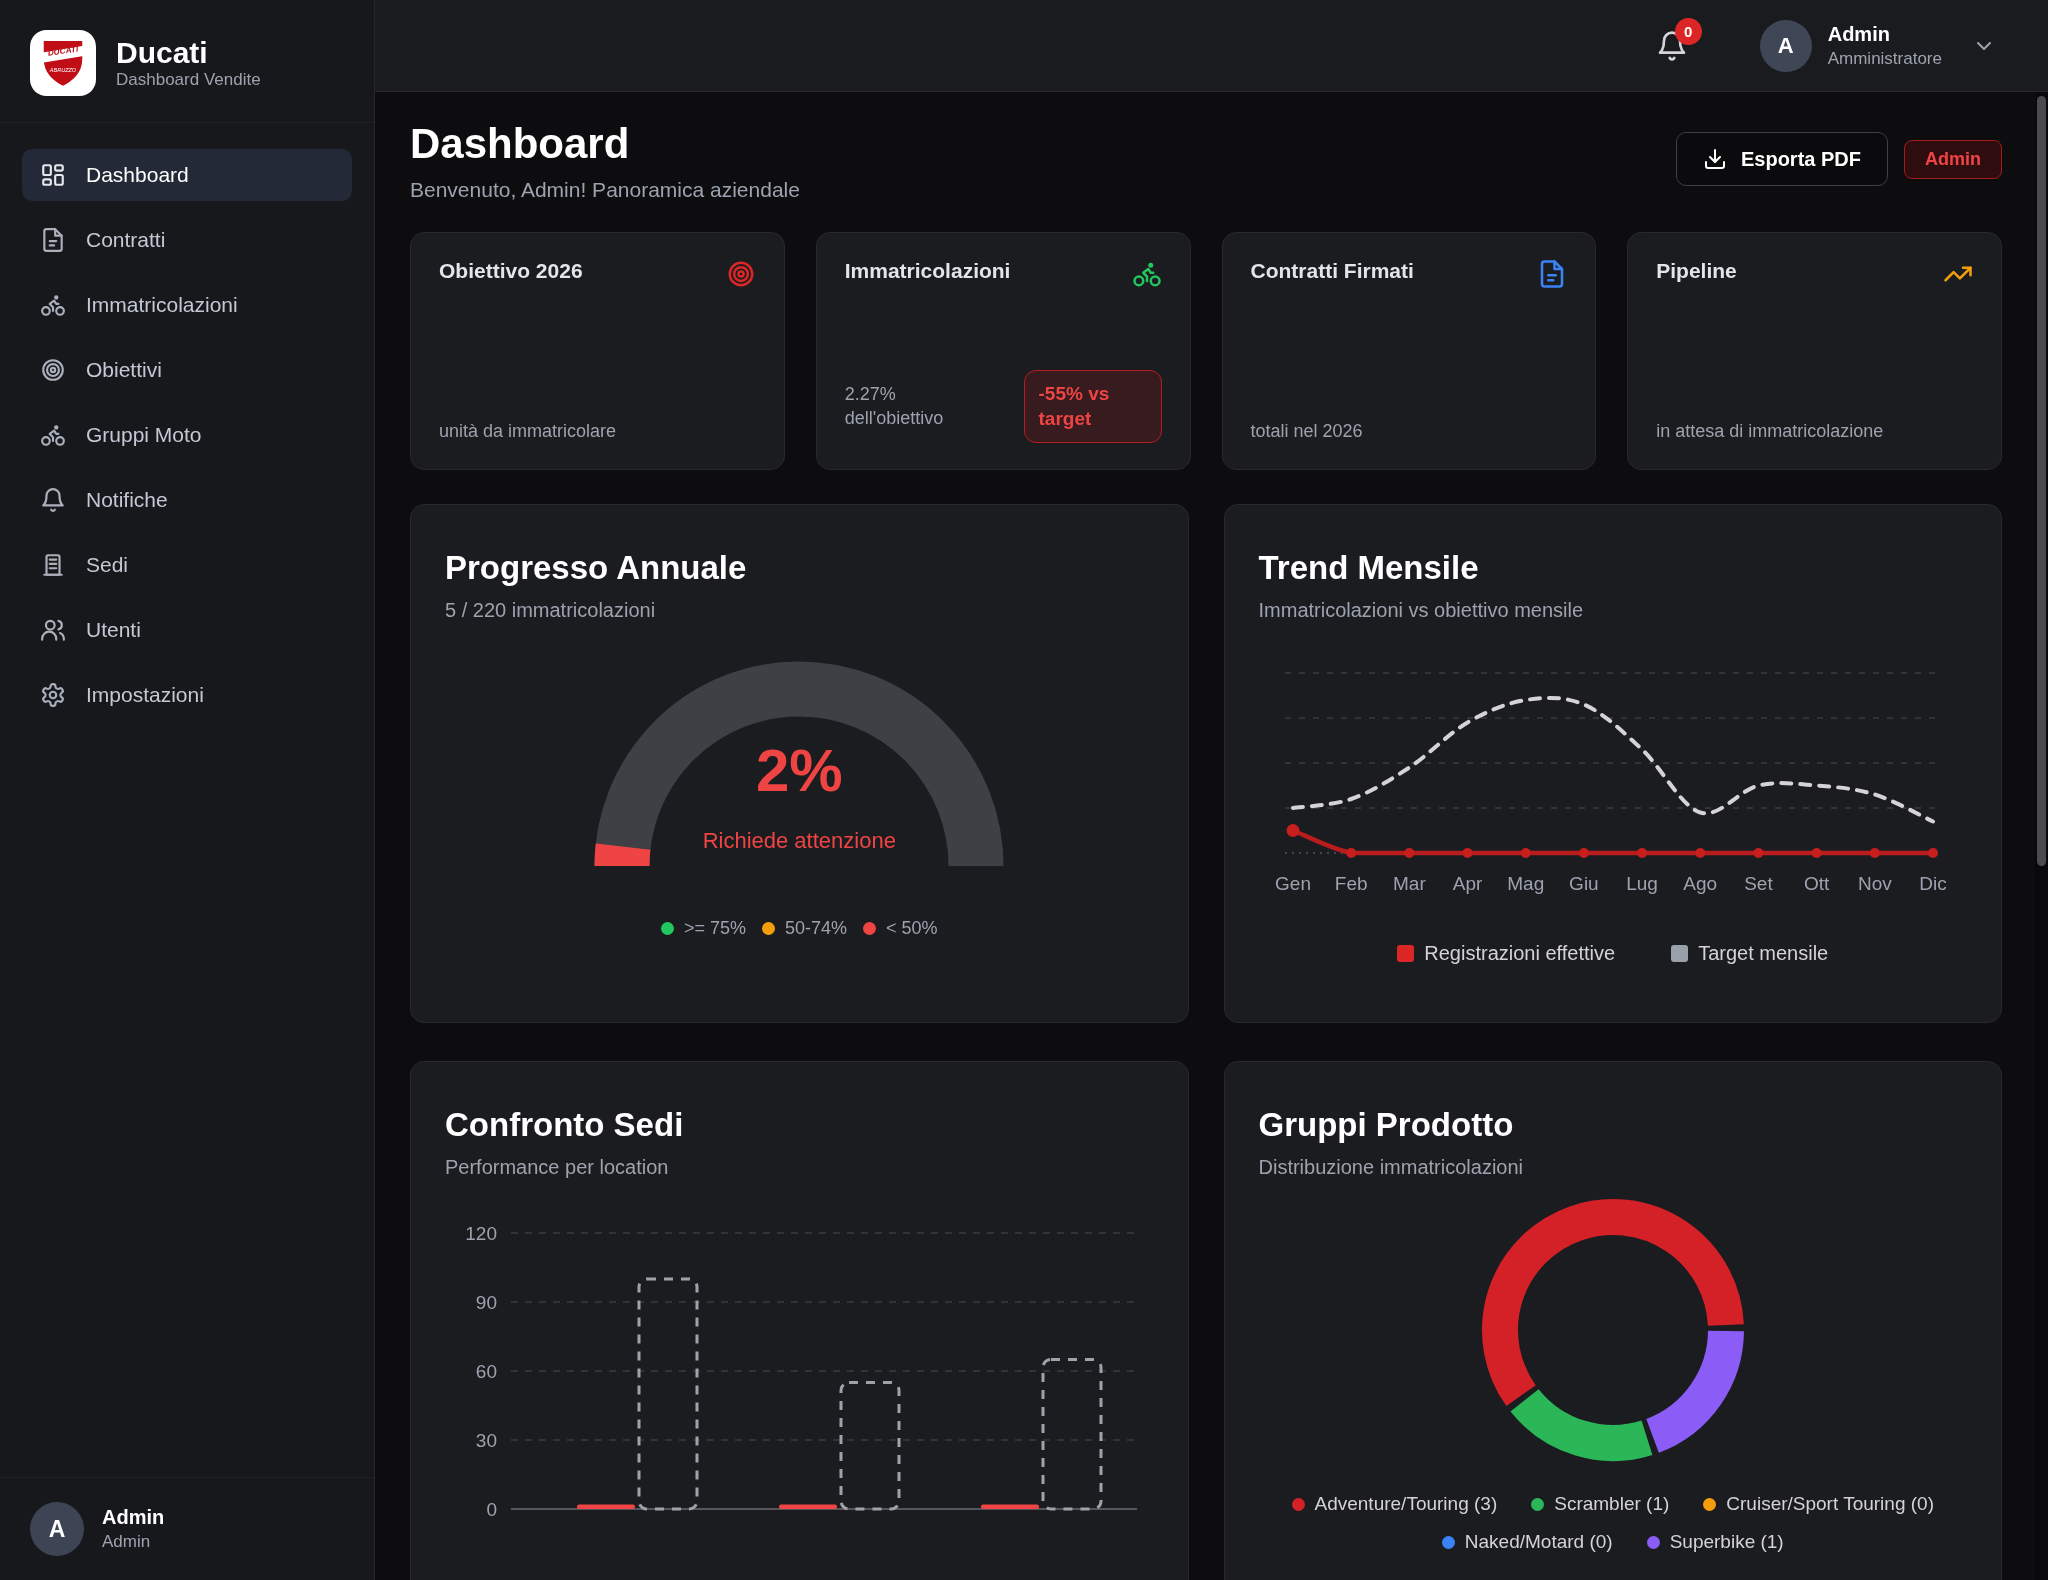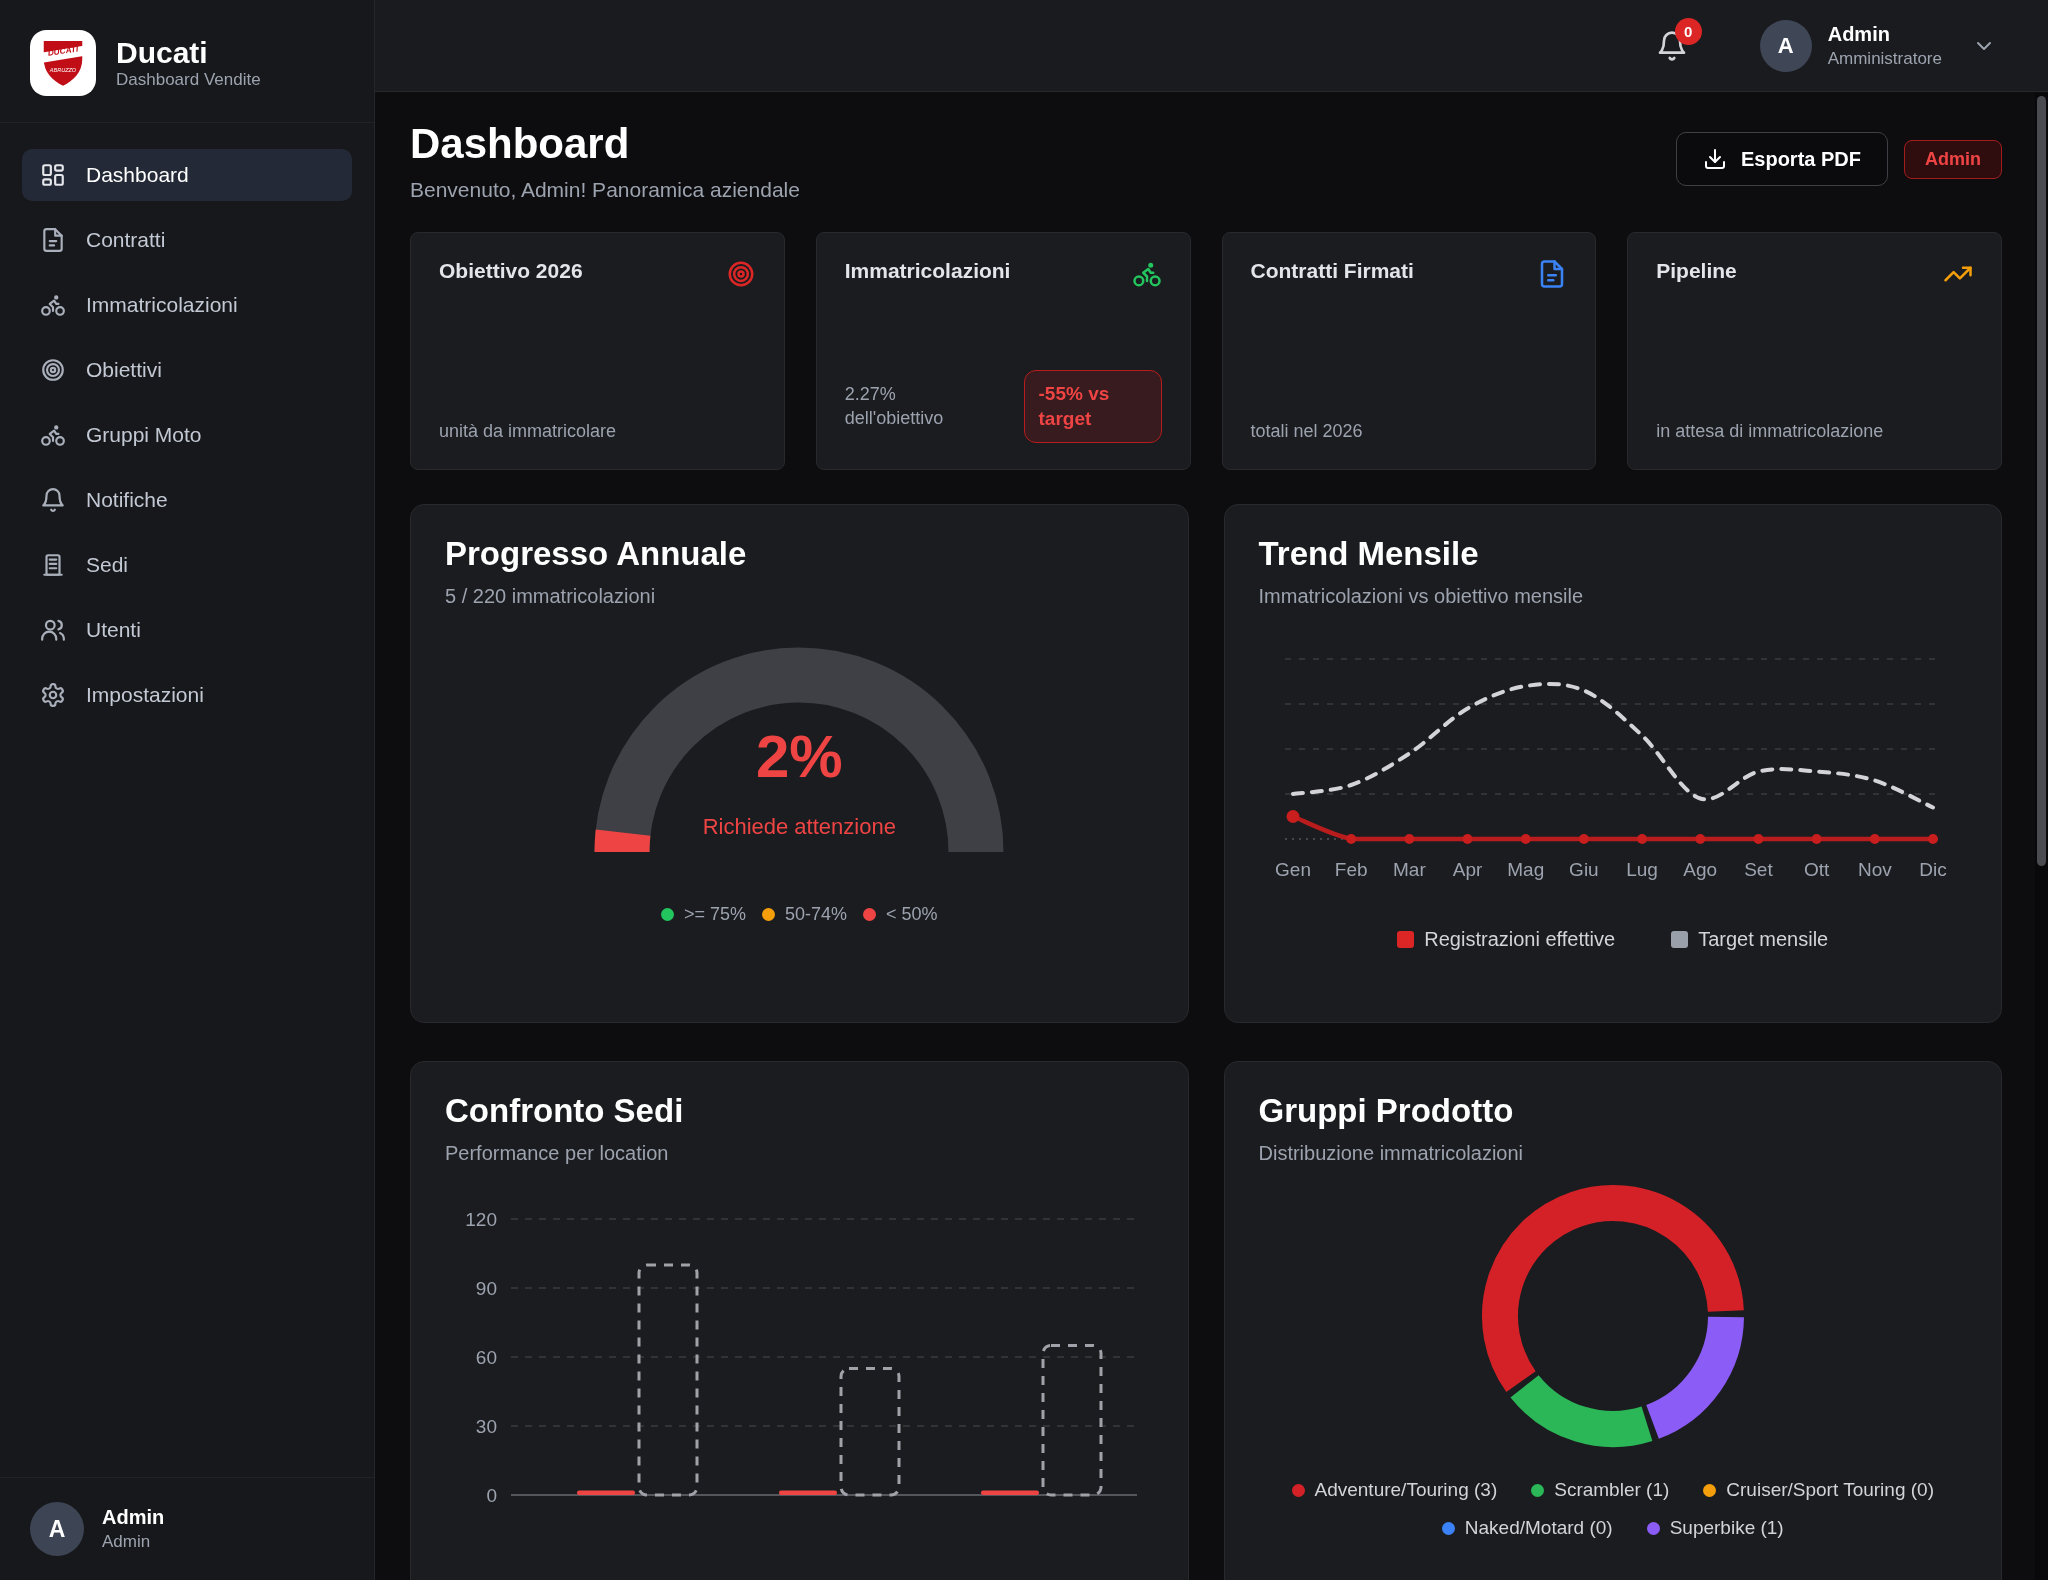--- a/index.html
+++ b/index.html
@@ -42,31 +42,31 @@
   main { flex:1; background:#0d0d0f; padding:28px 46px 0 35px; overflow:hidden; }
   .page-head { display:flex; justify-content:space-between; align-items:flex-start; margin-bottom:30px; }
   h1 { font-size:42px; font-weight:bold; color:#fff; margin-bottom:10px; }
   .page-sub { font-size:21px; color:#9ca3af; }
   .head-actions { display:flex; align-items:center; gap:16px; margin-top:12px; }
   .export-btn { display:flex; align-items:center; gap:14px; padding:14px 26px; background:#0b0b0d; border:1.5px solid #3f4045; border-radius:10px; color:#fff; font-size:20px; font-weight:bold; font-family:inherit; cursor:pointer; }
   .dl { width:24px; height:24px; color:#fff; }
   .role-pill { padding:8px 20px; border-radius:8px; background:#2f0d0f; border:1px solid #a21c1c; color:#ef4444; font-size:18px; font-weight:bold; }
 
   .stats-row { display:grid; grid-template-columns:repeat(4,1fr); gap:31px; margin-bottom:34px; }
-  .stat-card { height:238px; background:#1b1c1f; border:1px solid #28292d; border-radius:8px; padding:26px 28px; display:flex; flex-direction:column; justify-content:space-between; }
+  .stat-card { height:238px; background:#1b1c1f; border:1px solid #28292d; border-radius:14px; padding:26px 28px; display:flex; flex-direction:column; justify-content:space-between; }
   .stat-head { display:flex; justify-content:space-between; align-items:flex-start; }
   .stat-title { font-size:21px; font-weight:600; color:#e2e5ea; }
   .stat-icon { width:30px; height:30px; }
   .stat-foot { display:flex; justify-content:space-between; align-items:center; }
   .foot-text { font-size:18px; color:#9ca3af; line-height:1.35; }
   .foot-text.narrow { max-width:150px; }
   .vs-badge { max-width:138px; padding:10px 14px; border-radius:12px; border:1px solid #b91c1c; background:rgba(153,27,27,0.22); color:#ef4444; font-size:19px; font-weight:bold; line-height:1.35; }
 
   .charts-row { display:grid; grid-template-columns:1fr 1fr; gap:35px; margin-bottom:38px; }
-  .chart-card { background:#1b1c1f; border:1px solid #28292d; border-radius:14px; padding:30px 34px; height:519px; overflow:hidden; }
+  .chart-card { background:#1b1c1f; border:1px solid #28292d; border-radius:14px; padding:44px 34px; height:519px; overflow:hidden; }
   .chart-card.tall { height:620px; }
   .chart-card h2 { font-size:33px; font-weight:bold; color:#fff; }
   .card-sub { font-size:20px; color:#9ca3af; margin-top:12px; }
 
   .gauge-area { display:flex; flex-direction:column; align-items:center; }
   .gauge-wrap { position:relative; width:440px; height:240px; margin-top:26px; }
   .gauge-val { position:absolute; left:0; right:0; top:88px; text-align:center; font-size:60px; font-weight:bold; }
   .gauge-status { position:absolute; left:0; right:0; top:180px; text-align:center; font-size:22px; }
   .legend-row { display:flex; justify-content:center; gap:16px; margin-top:30px; }
   .legend-item { display:flex; align-items:center; gap:10px; font-size:18px; color:#9ca3af; }

